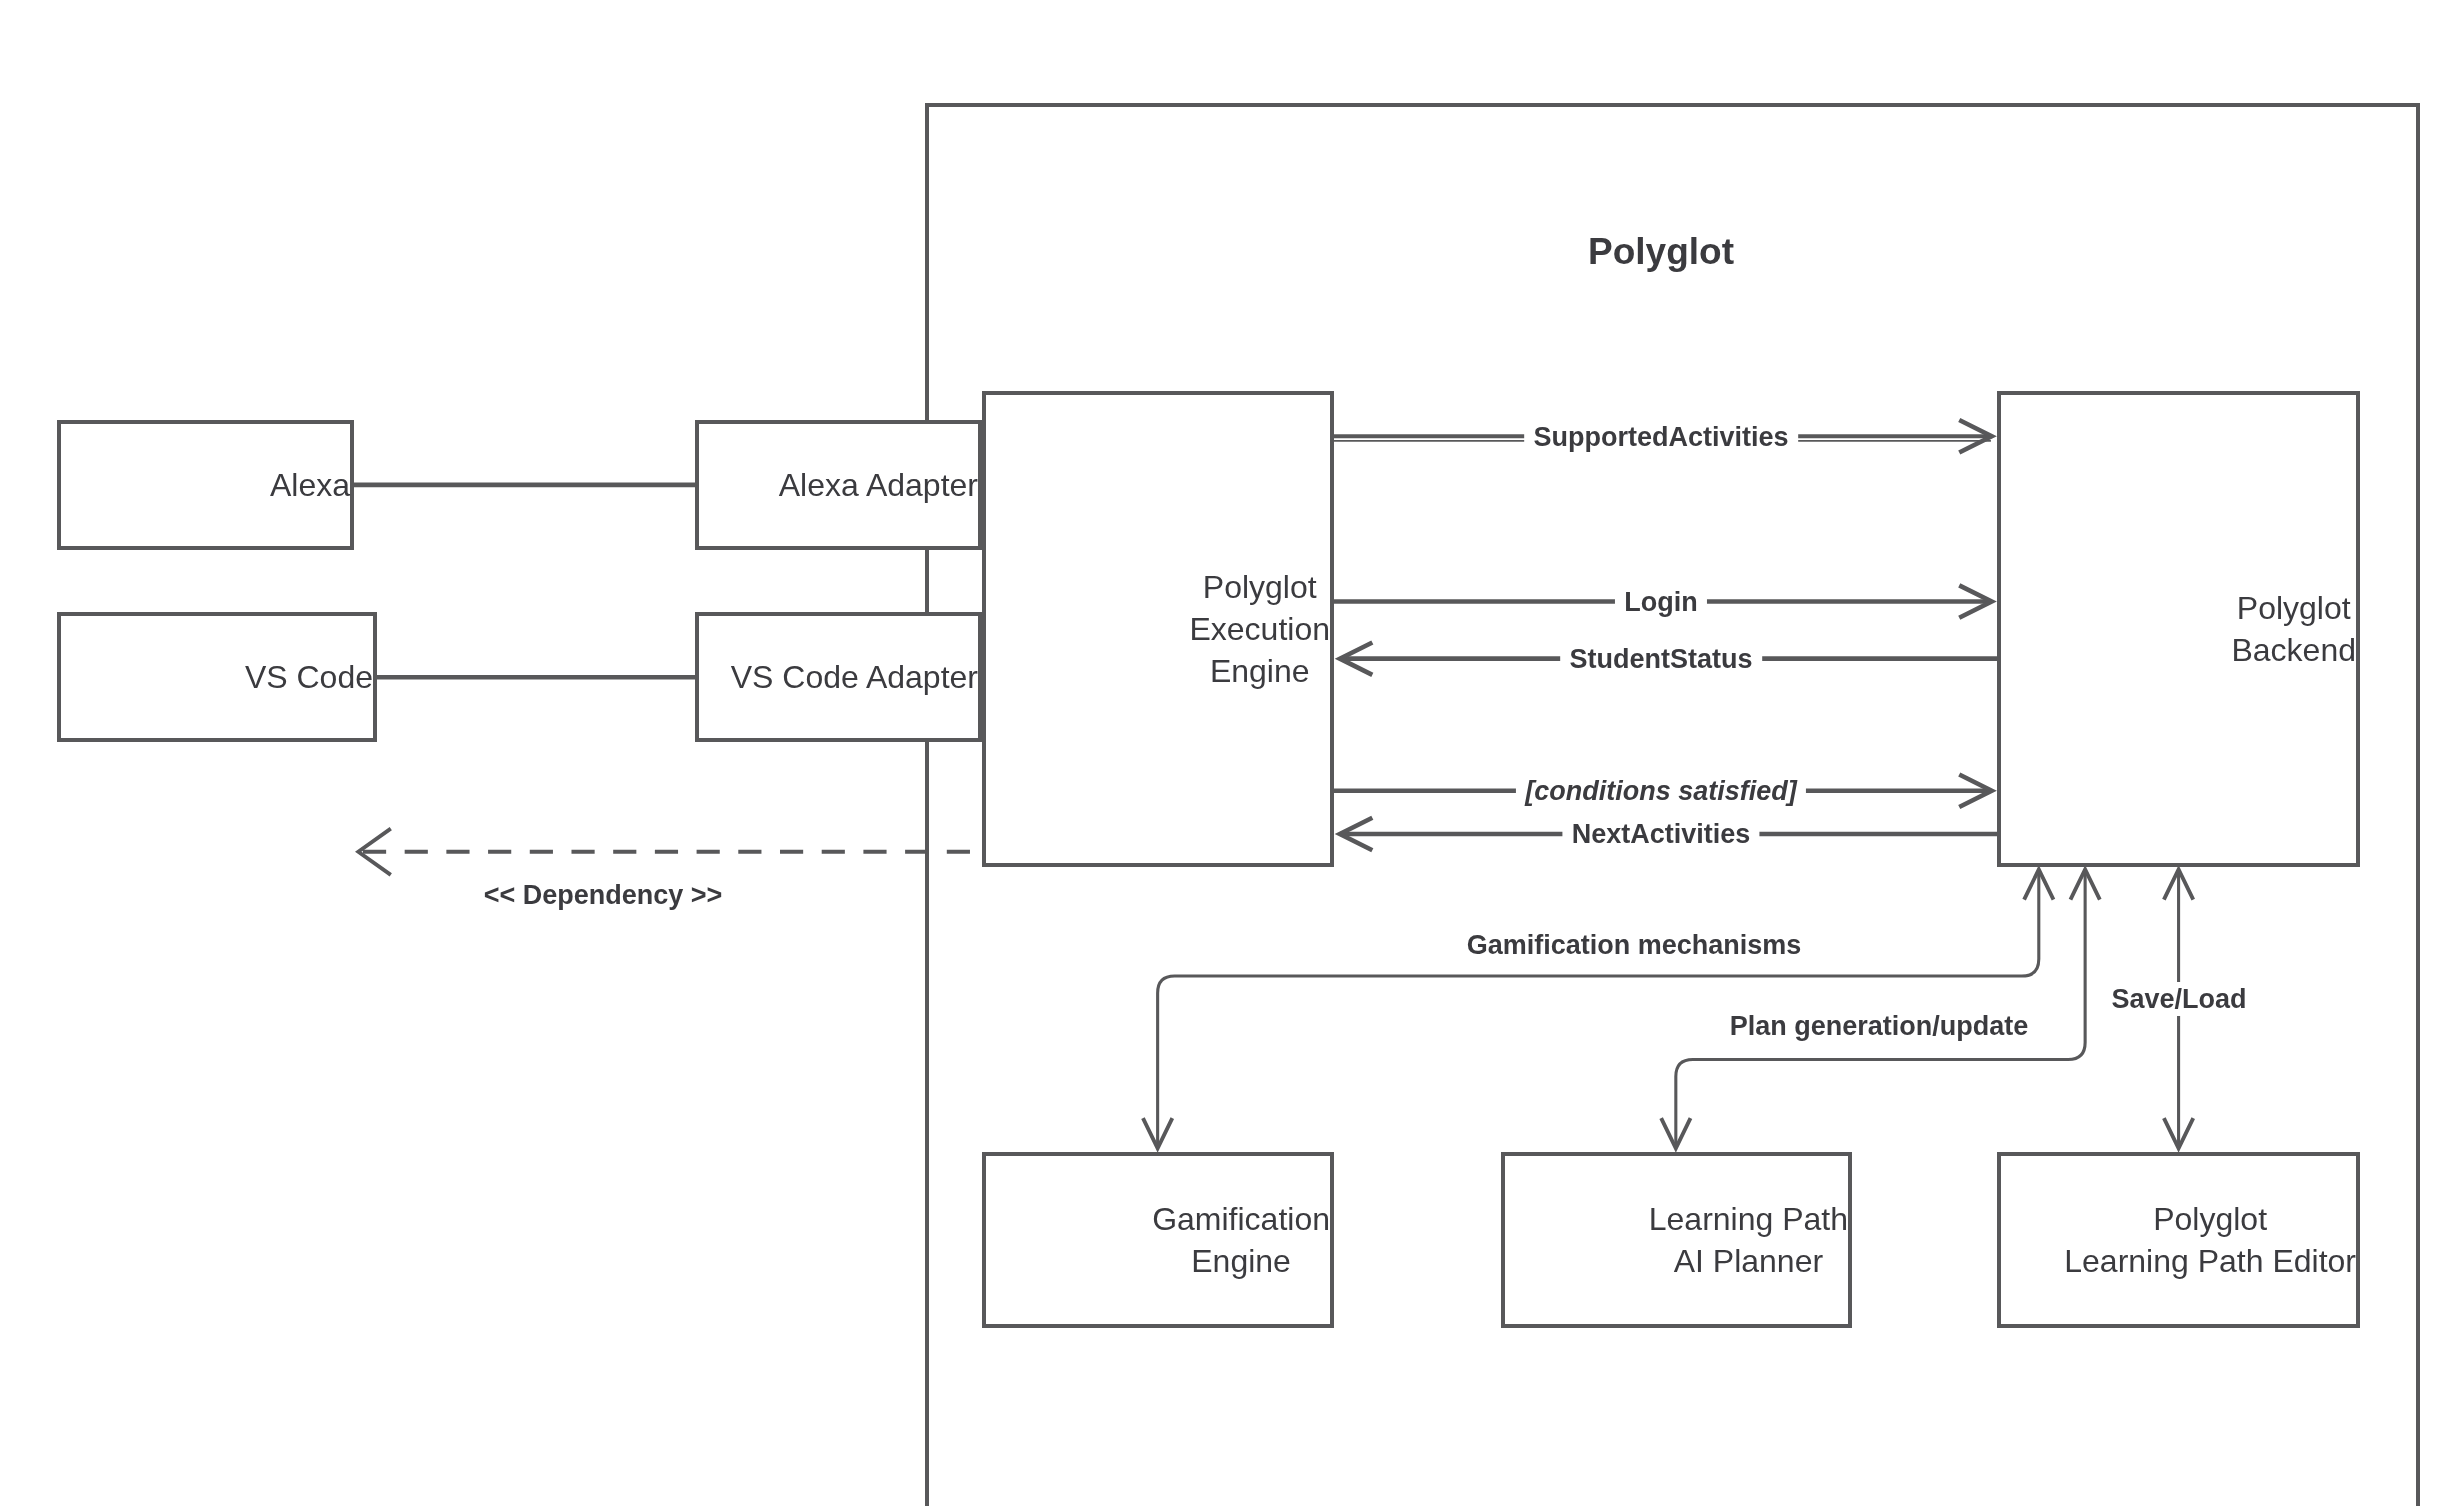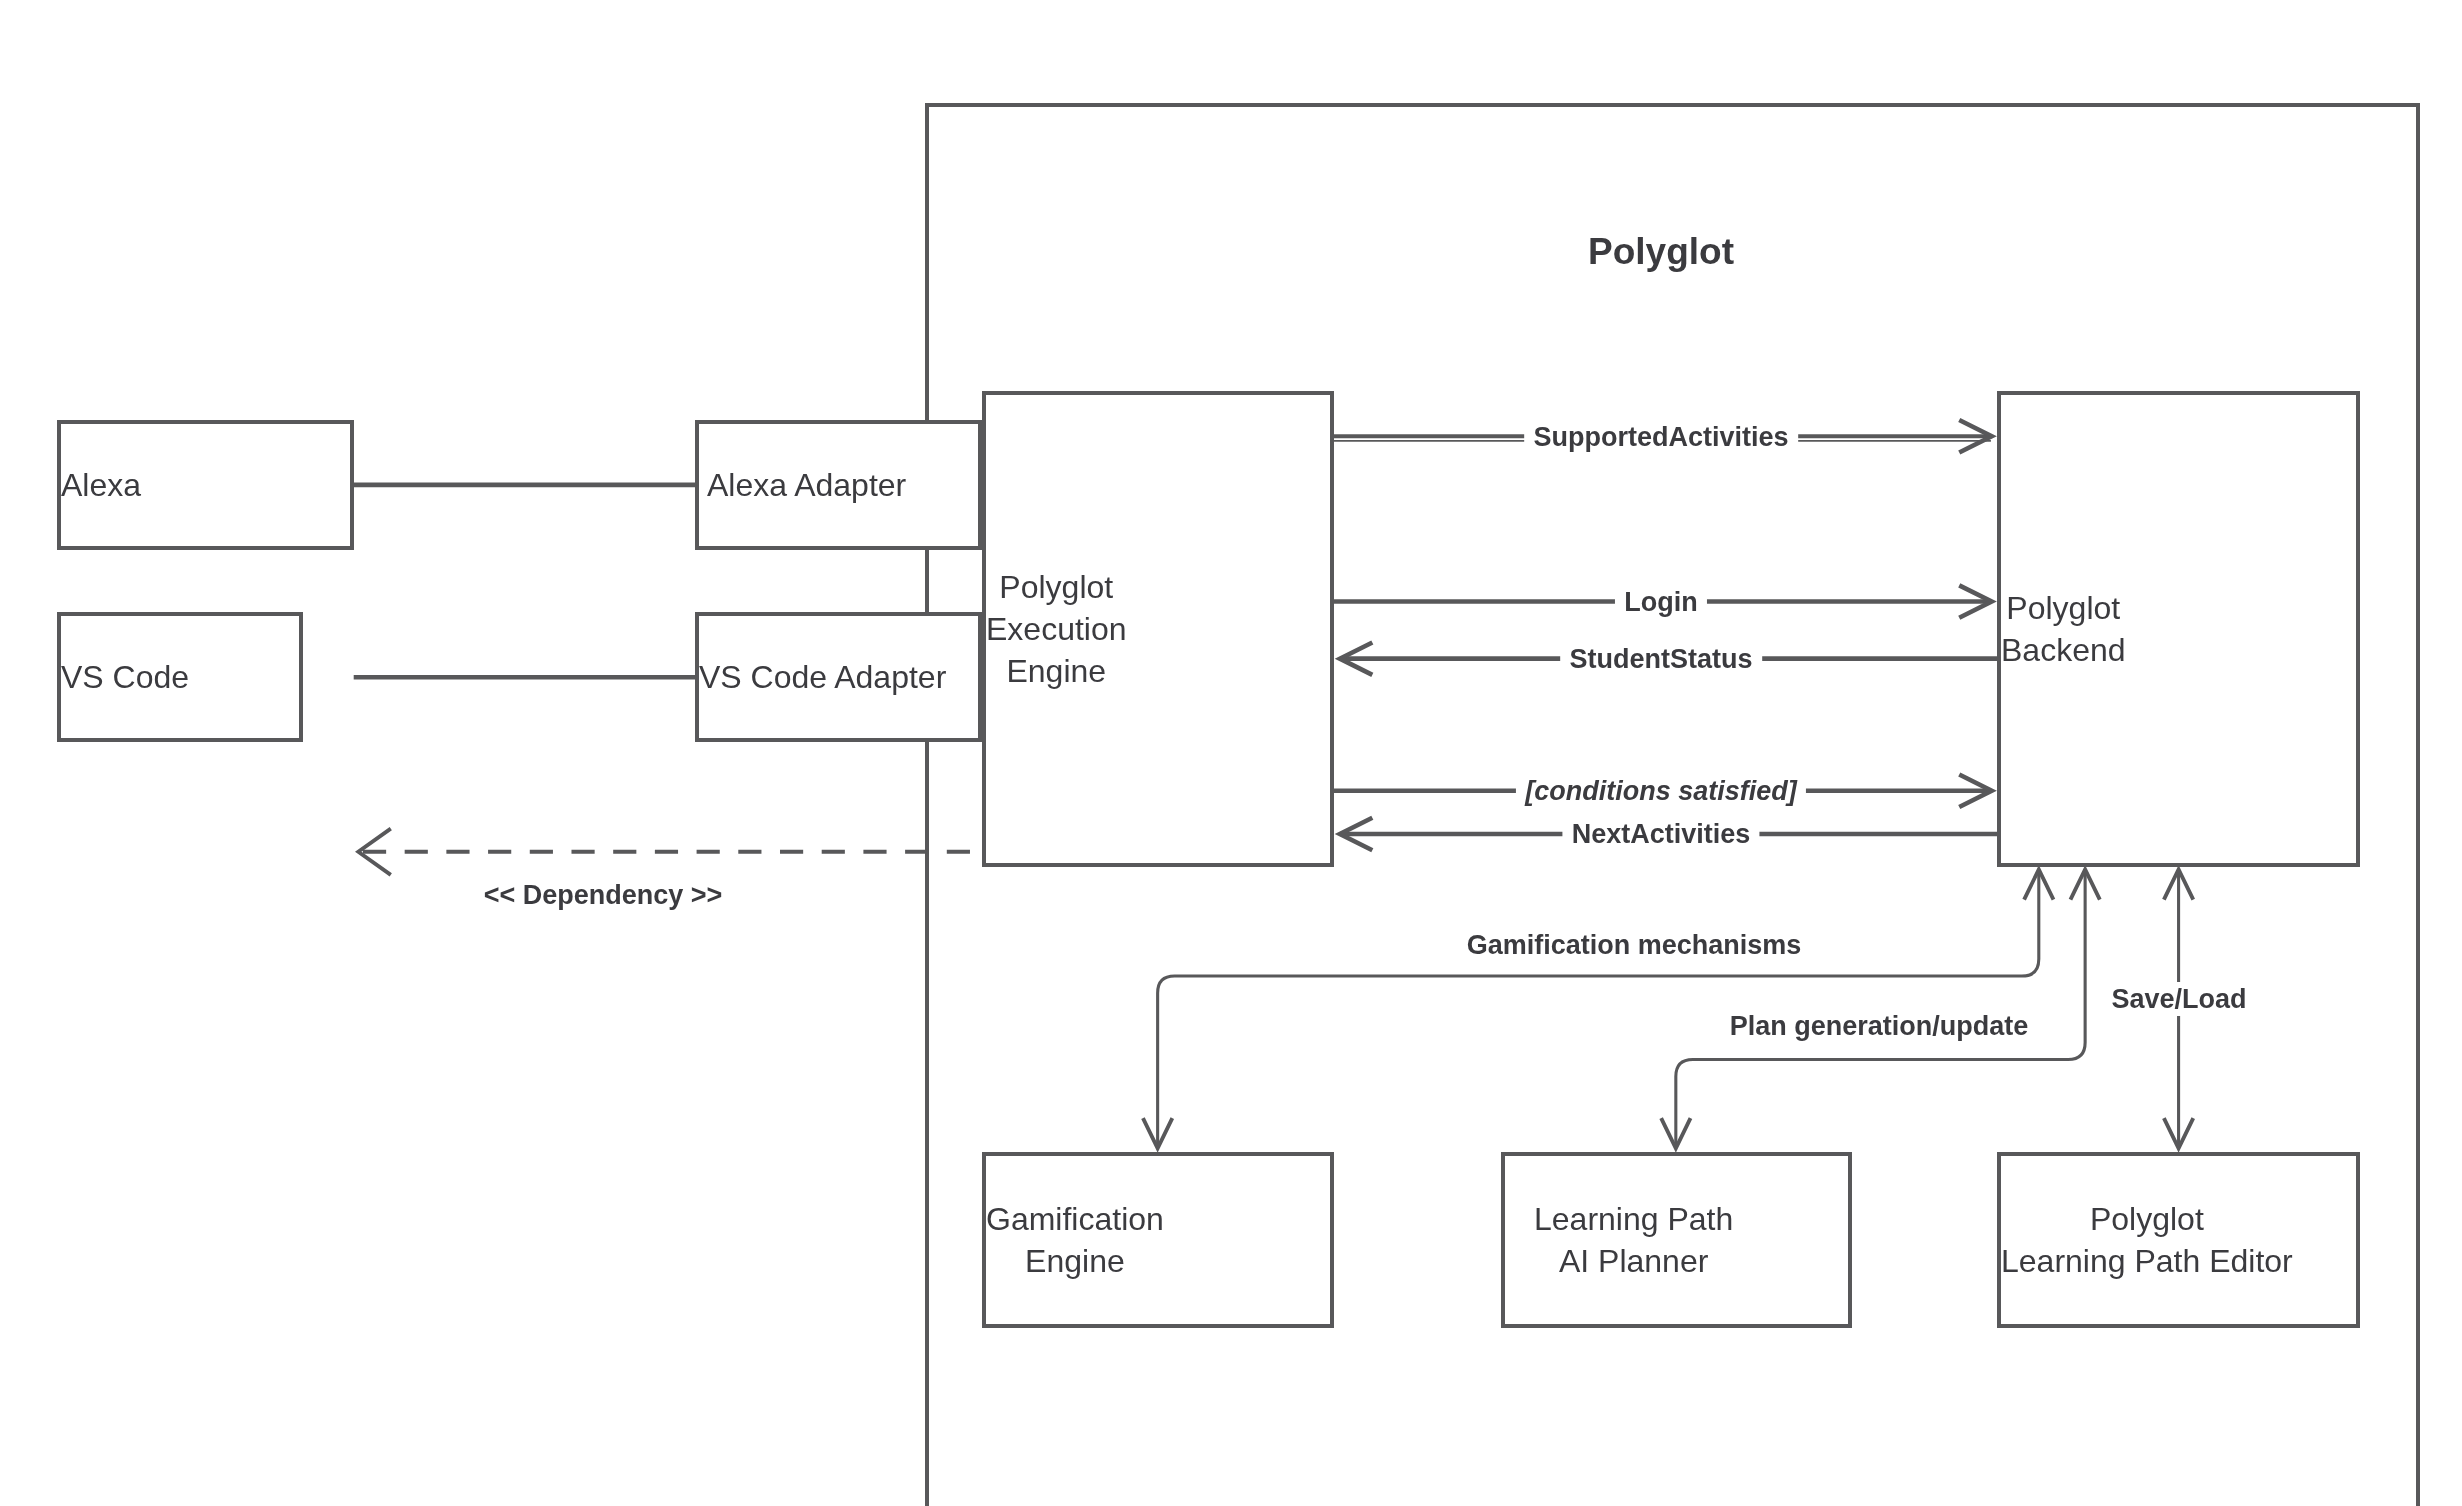--- a/index.html
+++ b/index.html
@@ -26,21 +26,21 @@
     position:absolute;
     transform:translate(-50%,-50%);
     font-size:37px;font-weight:bold;color:var(--text);
     white-space:nowrap;
   }
   .node{
     position:absolute;
     border:4.6px solid var(--stroke);
     background:var(--bg);
     box-sizing:border-box;
-    display:flex;align-items:center;justify-content:flex-start;
+    display:flex;align-items:center;justify-content:flex-end;
   }
   .node-label{
     font-size:32px;color:var(--text);
     text-align:center;white-space:pre-line;line-height:42px;
   }
   #wires{position:absolute;left:0;top:0;}
   #wires .ln{stroke:var(--stroke);fill:none;}
   #wires .port{fill:var(--bg);stroke:var(--stroke);}
   .edge-label{
     position:absolute;
@@ -124,21 +124,21 @@
       <path class="ln" stroke-width="4" d="M2821 1068 V1424"></path>
       <polyline class="ln" stroke-width="5" points="2802,1104 2821,1065 2840,1104"></polyline>
       <polyline class="ln" stroke-width="5" points="2802,1387 2821,1426 2840,1387"></polyline>
     </g>
   </svg>
 
   <div class="node" style="left:57px;top:373px;width:297px;height:130px;">
     <span class="node-label">Alexa</span>
   </div>
 
-  <div class="node" style="left:57px;top:565px;width:246px;height:130px;">
+  <div class="node" style="left:57px;top:565px;width:320px;height:130px;">
     <span class="node-label">VS Code</span>
   </div>
 
 
   <div class="node" style="left:695px;top:373px;width:287px;height:130px;padding-left:8px;">
     <span class="node-label">Alexa Adapter</span>
   </div>
 
   <div class="node" style="left:695px;top:565px;width:287px;height:130px;">
     <span class="node-label">VS Code Adapter</span>

